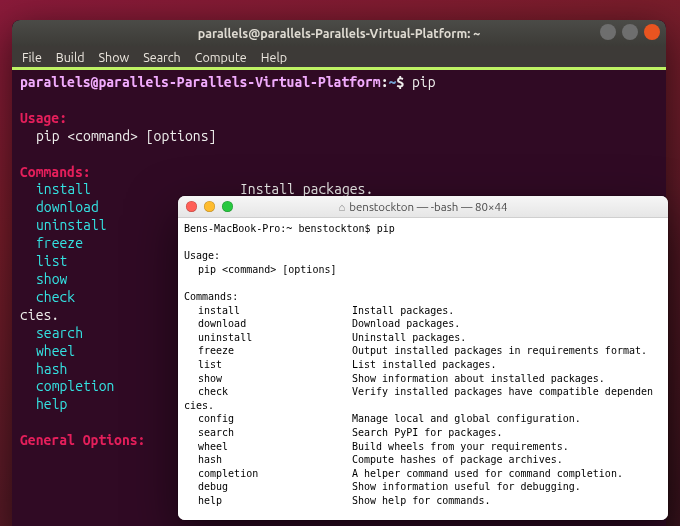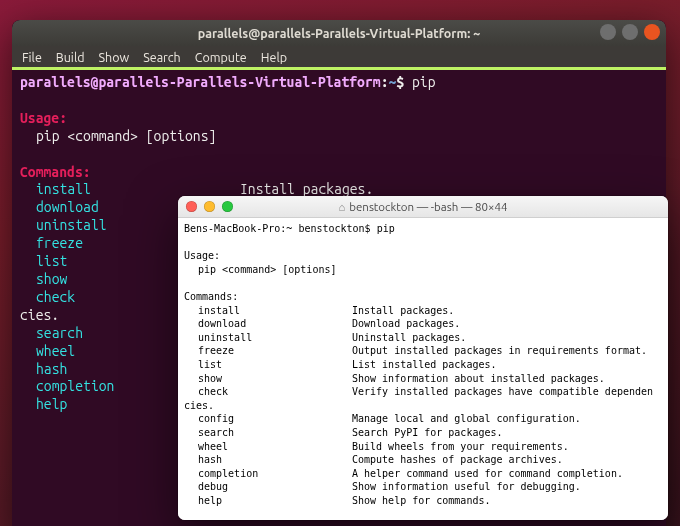--- a/index.html
+++ b/index.html
@@ -141,20 +141,21 @@
   </div>
 
   <div class="ubuntu-term"><span class="prompt-user">parallels@parallels-Parallels-Virtual-Platform</span><span class="prompt-sep">:</span><span class="prompt-path">~</span><span class="prompt-sep">$ </span><span>pip</span>
 
 <span class="ut-heading">Usage:</span>
 <span class="usage-line">pip &lt;command&gt; [options]</span>
 
 <span class="ut-heading">Commands:</span>
 <span class="cmd-row"><span class="cmd-name ut-cmd">install</span><span>Install packages.</span></span><span class="cmd-row"><span class="cmd-name ut-cmd">download</span><span>Download packages.</span></span><span class="cmd-row"><span class="cmd-name ut-cmd">uninstall</span><span>Uninstall packages.</span></span><span class="cmd-row"><span class="cmd-name ut-cmd">freeze</span><span></span></span><span class="cmd-row"><span class="cmd-name ut-cmd">list</span><span></span></span><span class="cmd-row"><span class="cmd-name ut-cmd">show</span><span></span></span><span class="cmd-row"><span class="cmd-name ut-cmd">check</span><span></span></span><span>cies.</span>
 <span class="cmd-row"><span class="cmd-name ut-cmd">search</span><span></span></span><span class="cmd-row"><span class="cmd-name ut-cmd">wheel</span><span></span></span><span class="cmd-row"><span class="cmd-name ut-cmd">hash</span><span></span></span><span class="cmd-row"><span class="cmd-name ut-cmd">completion</span><span></span></span><span class="cmd-row"><span class="cmd-name ut-cmd">help</span><span></span></span>
+<span class="ut-heading">General Options:</span>
 </div>
 </div>
 
 <div class="mac-window">
 
   <div class="mac-titlebar">
     <div class="mac-traffic">
       <span class="mac-dot red"></span>
       <span class="mac-dot yel"></span>
       <span class="mac-dot grn"></span>

